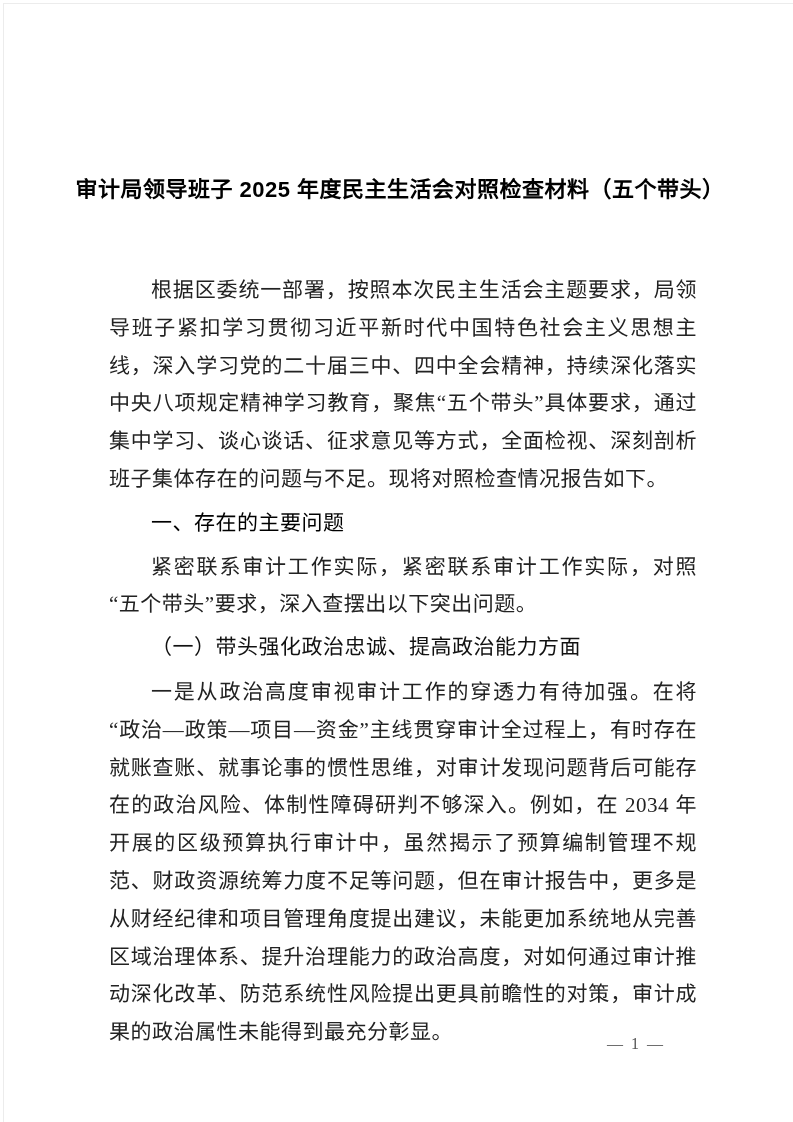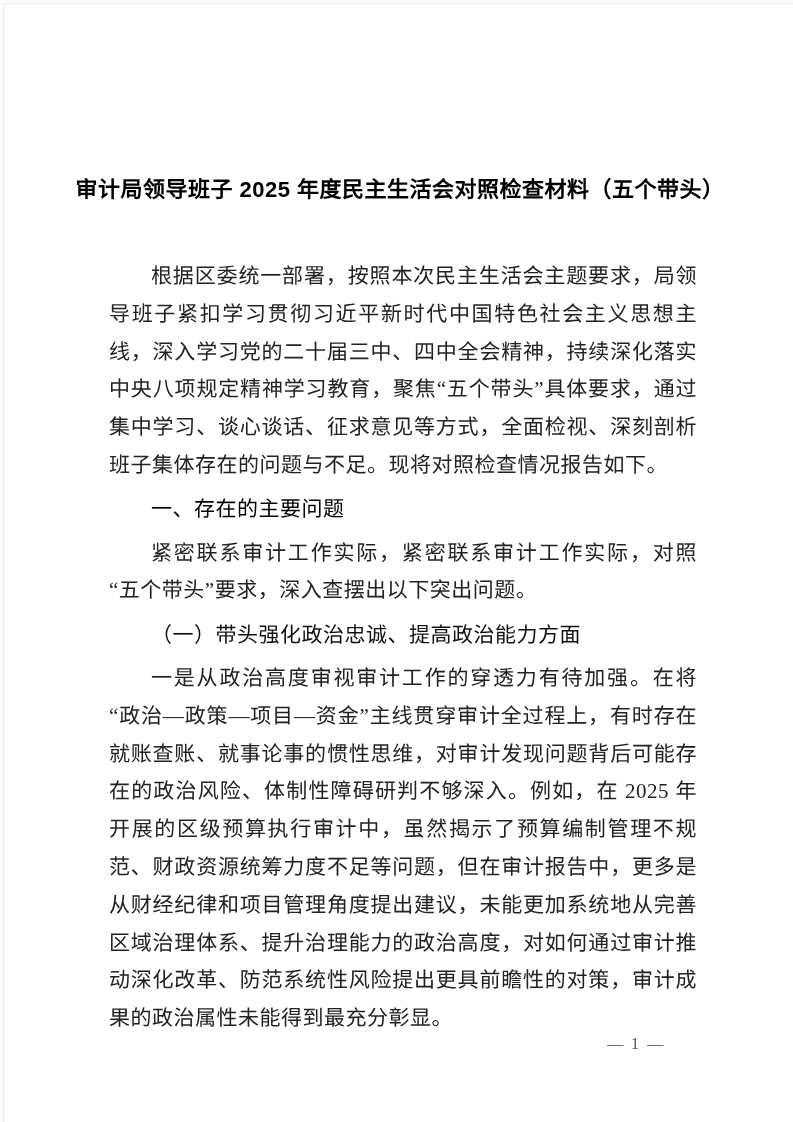--- a/index.html
+++ b/index.html
@@ -24,21 +24,21 @@
     text-align: center;
     font-family: "Liberation Sans", "DejaVu Sans", sans-serif;
     font-weight: bold;
     font-size: 22px;
     line-height: 30px;
     letter-spacing: 0.5px;
     color: #000000;
   }
   .content {
     position: absolute;
-    top: 248px;
+    top: 262px;
     left: 99px;
     right: 93px;
   }
   .content p, .content h2, .content h3 {
     font-size: 21px;
     line-height: 37.8px;
     text-indent: 2em;
     text-align: justify;
     text-justify: inter-ideograph;
     letter-spacing: 0.5px;
@@ -47,21 +47,21 @@
   .para-body {
     font-family: "Liberation Serif", "DejaVu Serif", serif;
     color: #222222;
   }
   .para-h1 {
     font-family: Liberation Serif, serif;
     font-weight: bold;
     color: #000000;
   }
   .para-h2 {
-    font-family: Liberation Sans, sans-serif;
+    font-family: Liberation Mono, monospace;
     font-weight: bold;
     color: #111111;
   }
   .page-number {
     position: absolute;
     top: 1028px;
     right: 128px;
     font-size: 16px;
     letter-spacing: 2px;
     color: #555555;
@@ -78,19 +78,19 @@
   <div class="content">
 
     <p class="para-body">根据区委统一部署，按照本次民主生活会主题要求，局领导班子紧扣学习贯彻习近平新时代中国特色社会主义思想主线，深入学习党的二十届三中、四中全会精神，持续深化落实中央八项规定精神学习教育，聚焦“五个带头”具体要求，通过集中学习、谈心谈话、征求意见等方式，全面检视、深刻剖析班子集体存在的问题与不足。现将对照检查情况报告如下。</p>
 
     <h2 class="para-h1">一、存在的主要问题</h2>
 
     <p class="para-body">紧密联系审计工作实际，紧密联系审计工作实际，对照“五个带头”要求，深入查摆出以下突出问题。</p>
 
     <h3 class="para-h2">（一）带头强化政治忠诚、提高政治能力方面</h3>
 
-    <p class="para-body">一是从政治高度审视审计工作的穿透力有待加强。在将“政治—政策—项目—资金”主线贯穿审计全过程上，有时存在就账查账、就事论事的惯性思维，对审计发现问题背后可能存在的政治风险、体制性障碍研判不够深入。例如，在 2025 年开展的区级预算执行审计中，虽然揭示了预算编制管理不规范、财政资源统筹力度不足等问题，但在审计报告中，更多是从财经纪律和项目管理角度提出建议，未能更加系统地从完善区域治理体系、提升治理能力的政治高度，对如何通过审计推动深化改革、防范系统性风险提出更具前瞻性的对策，审计成果的政治属性未能得到最充分彰显。</p>
+    <p class="para-body">一是从政治高度审视审计工作的穿透力有待加强。在将“政治—政策—项目—资金”主线贯穿审计全过程上，有时存在就账查账、就事论事的惯性思维，对审计发现问题背后可能存在的政治风险、体制性障碍研判不够深入。例如，在 2034 年开展的区级预算执行审计中，虽然揭示了预算编制管理不规范、财政资源统筹力度不足等问题，但在审计报告中，更多是从财经纪律和项目管理角度提出建议，未能更加系统地从完善区域治理体系、提升治理能力的政治高度，对如何通过审计推动深化改革、防范系统性风险提出更具前瞻性的对策，审计成果的政治属性未能得到最充分彰显。</p>
 
   </div>
 
   <div class="page-number">— 1 —</div>
 
 </div>
 
 </body></html>

